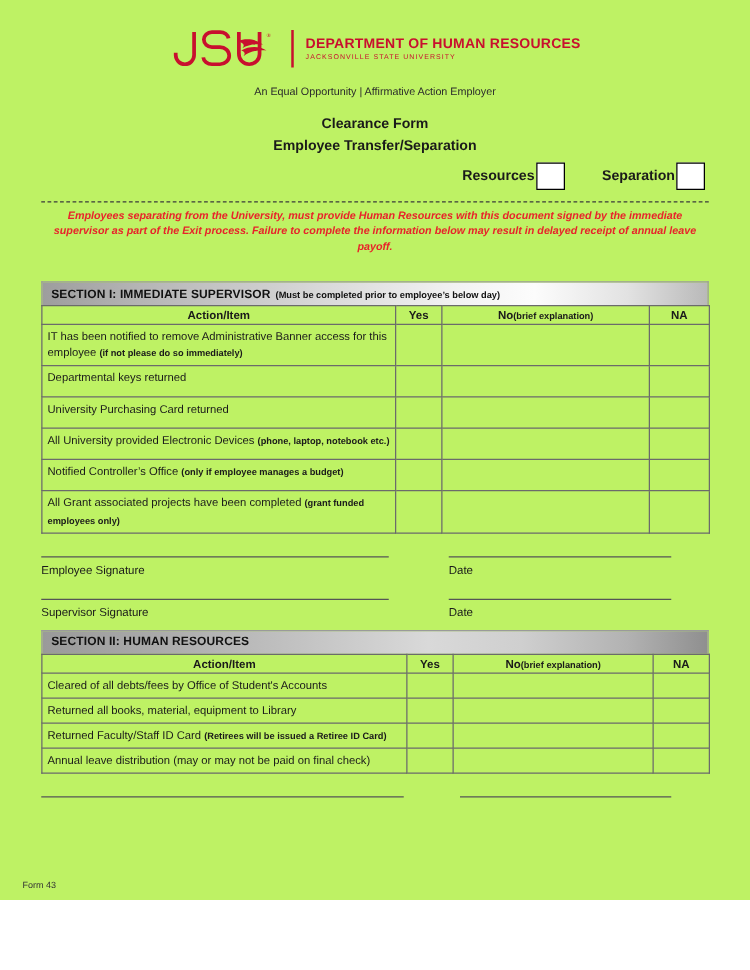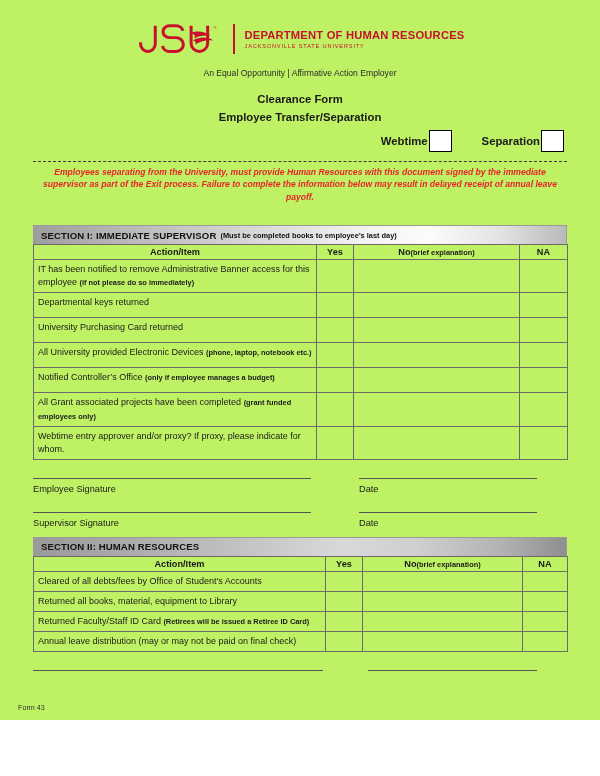--- a/index.html
+++ b/index.html
@@ -265,35 +265,35 @@
   </div>
 
   <div class="eeo-line">An Equal Opportunity | Affirmative Action Employer</div>
 
   <div class="form-title">
     <div>Clearance Form</div>
     <div>Employee Transfer/Separation</div>
   </div>
 
   <div class="checkbox-row">
-    <span class="cb-label">Webtime</span>
+    <span class="cb-label">Resources</span>
     <span class="cb-box"></span>
     <span class="cb-label">Separation</span>
     <span class="cb-box last"></span>
   </div>
 
 
   <div class="dashed-sep"></div>
 
   <div class="notice-red">Employees separating from the University, must provide Human Resources with this document signed by the immediate supervisor as part of the Exit process. Failure to complete the information below may result in delayed receipt of annual leave payoff.</div>
 
   <div style="height:22px"></div>
   <div class="section-bar bar-1">
     <span class="section-label">SECTION I: IMMEDIATE SUPERVISOR</span>
-    <span class="section-note">(Must be completed books to employee’s last day)</span>
+    <span class="section-note">(Must be completed prior to employee’s below day)</span>
   </div>
 
   <table class="form-table">
     <colgroup>
       <col style="width:283px">
         <col style="width:37px">
         <col style="width:166px">
         <col style="width:48px">
     </colgroup>
     <thead>
@@ -334,26 +334,20 @@
         <td class="blank"></td>
         <td class="blank"></td>
         <td class="blank"></td>
       </tr>
       <tr style="height:26px">
         <td class="item"><span>All Grant associated projects have been completed </span><span class="small">(grant funded employees only)</span></td>
         <td class="blank"></td>
         <td class="blank"></td>
         <td class="blank"></td>
       </tr>
-      <tr style="height:26px">
-        <td class="item"><span>Webtime entry approver and/or proxy? If proxy, please indicate for whom.</span><span class="small"></span></td>
-        <td class="blank"></td>
-        <td class="blank"></td>
-        <td class="blank"></td>
-      </tr>
     </tbody>
   </table>
 
   <div class="sig-block">
     <div class="sig-row">
       <div class="sig-item sig-left">
         <div class="sig-line"></div>
         <div class="sig-cap">Employee Signature</div>
       </div>
       <div class="sig-gap"></div>

